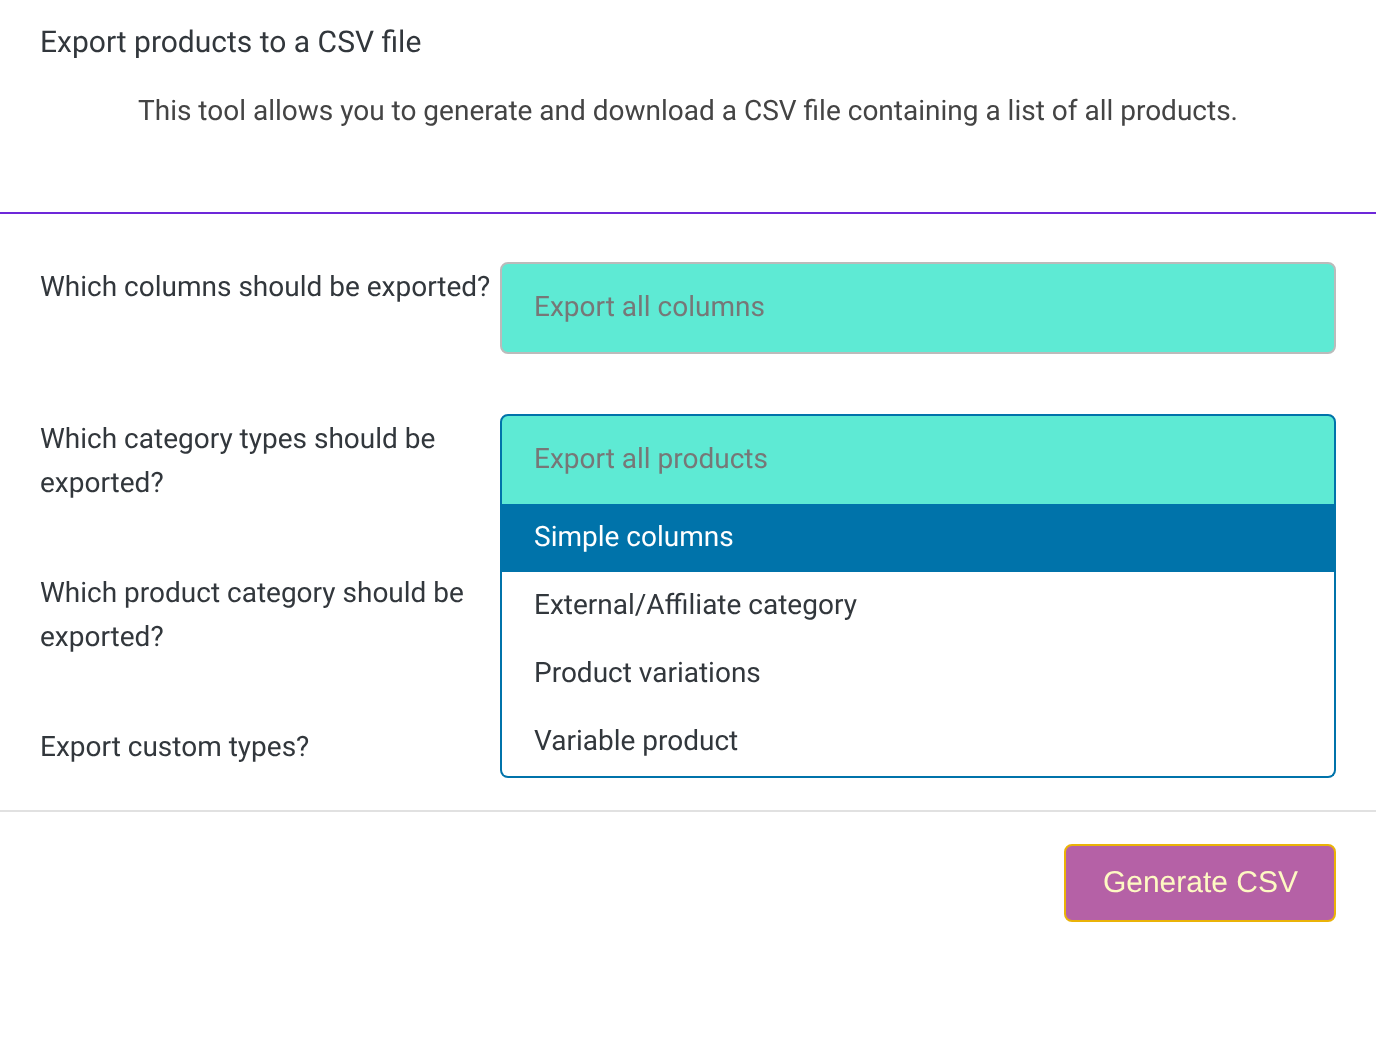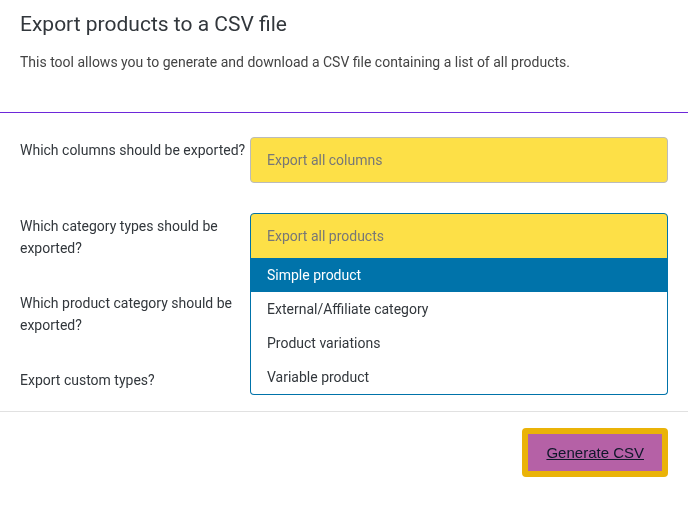--- a/index.html
+++ b/index.html
@@ -5,29 +5,30 @@
     * { box-sizing: border-box; margin: 0; padding: 0; }
     body {
       font-family: -apple-system, BlinkMacSystemFont, "Segoe UI", Roboto, sans-serif;
       background: #fff;
       color: #32373c;
       width: 688px;
       overflow: hidden;
     }
     .wrap { padding: 12px 20px 20px 20px; }
     h1 {
-      font-size: 21px;
+      font-size: 15px;
       font-weight: 400;
       color: #32373c;
       margin-bottom: 18px;
     }
     .desc {
       font-size: 14px;
       color: #444;
       margin-bottom: 22px;
+      text-align: center;
     }
     .form-area {
       border-top: 1px solid #6d28d9;
       border-bottom: 1px solid #e1e1e1;
       padding: 24px 0 10px 0;
     }
     .row {
       display: flex;
       align-items: flex-start;
       margin-bottom: 30px;
@@ -40,21 +41,21 @@
       padding-top: 2px;
     }
     .input-col {
       flex: 1;
       position: relative;
     }
     .select-box {
       width: 100%;
       border: 1px solid #bbb;
       border-radius: 4px;
-      background: #fde047;
+      background: #5eead4;
       padding: 14px 16px;
       font-size: 14px;
       color: #777;
       cursor: text;
     }
     .select-box.active {
       border: 1px solid #0073aa;
       border-radius: 4px 4px 0 0;
     }
     .dropdown {
@@ -79,27 +80,26 @@
       background: #0073aa;
       color: #fff;
     }
     .actions {
       display: flex;
       justify-content: flex-end;
       padding: 16px 20px 0 20px;
     }
     .btn-primary {
       background: #b561a6;
-      border: 6px solid #eab308;
-      color: #0f172a;
+      border: 1px solid #eab308;
+      color: #fef9c3;
       font-size: 15px;
       padding: 10px 18px;
       border-radius: 4px;
       cursor: pointer;
-      text-decoration: underline;
     }
   </style>
 </head>
 <body>
 
 <div class="wrap">
   <h1>Export products to a CSV file</h1>
   <p class="desc">This tool allows you to generate and download a CSV file containing a list of all products.</p>
 </div>
 
@@ -110,21 +110,21 @@
       <div class="input-col">
         <div class="select-box">Export all columns</div>
       </div>
     </div>
 
     <div class="row">
       <div class="label-col">Which category types should be exported?</div>
       <div class="input-col">
         <div class="select-box active">Export all products</div>
         <div class="dropdown">
-          <div class="dropdown-item highlighted">Simple product</div>
+          <div class="dropdown-item highlighted">Simple columns</div>
           <div class="dropdown-item">External/Affiliate category</div>
           <div class="dropdown-item">Product variations</div>
           <div class="dropdown-item">Variable product</div>
         </div>
       </div>
     </div>
 
     <div class="row">
       <div class="label-col">Which product category should be exported?</div>
       <div class="input-col"></div>

